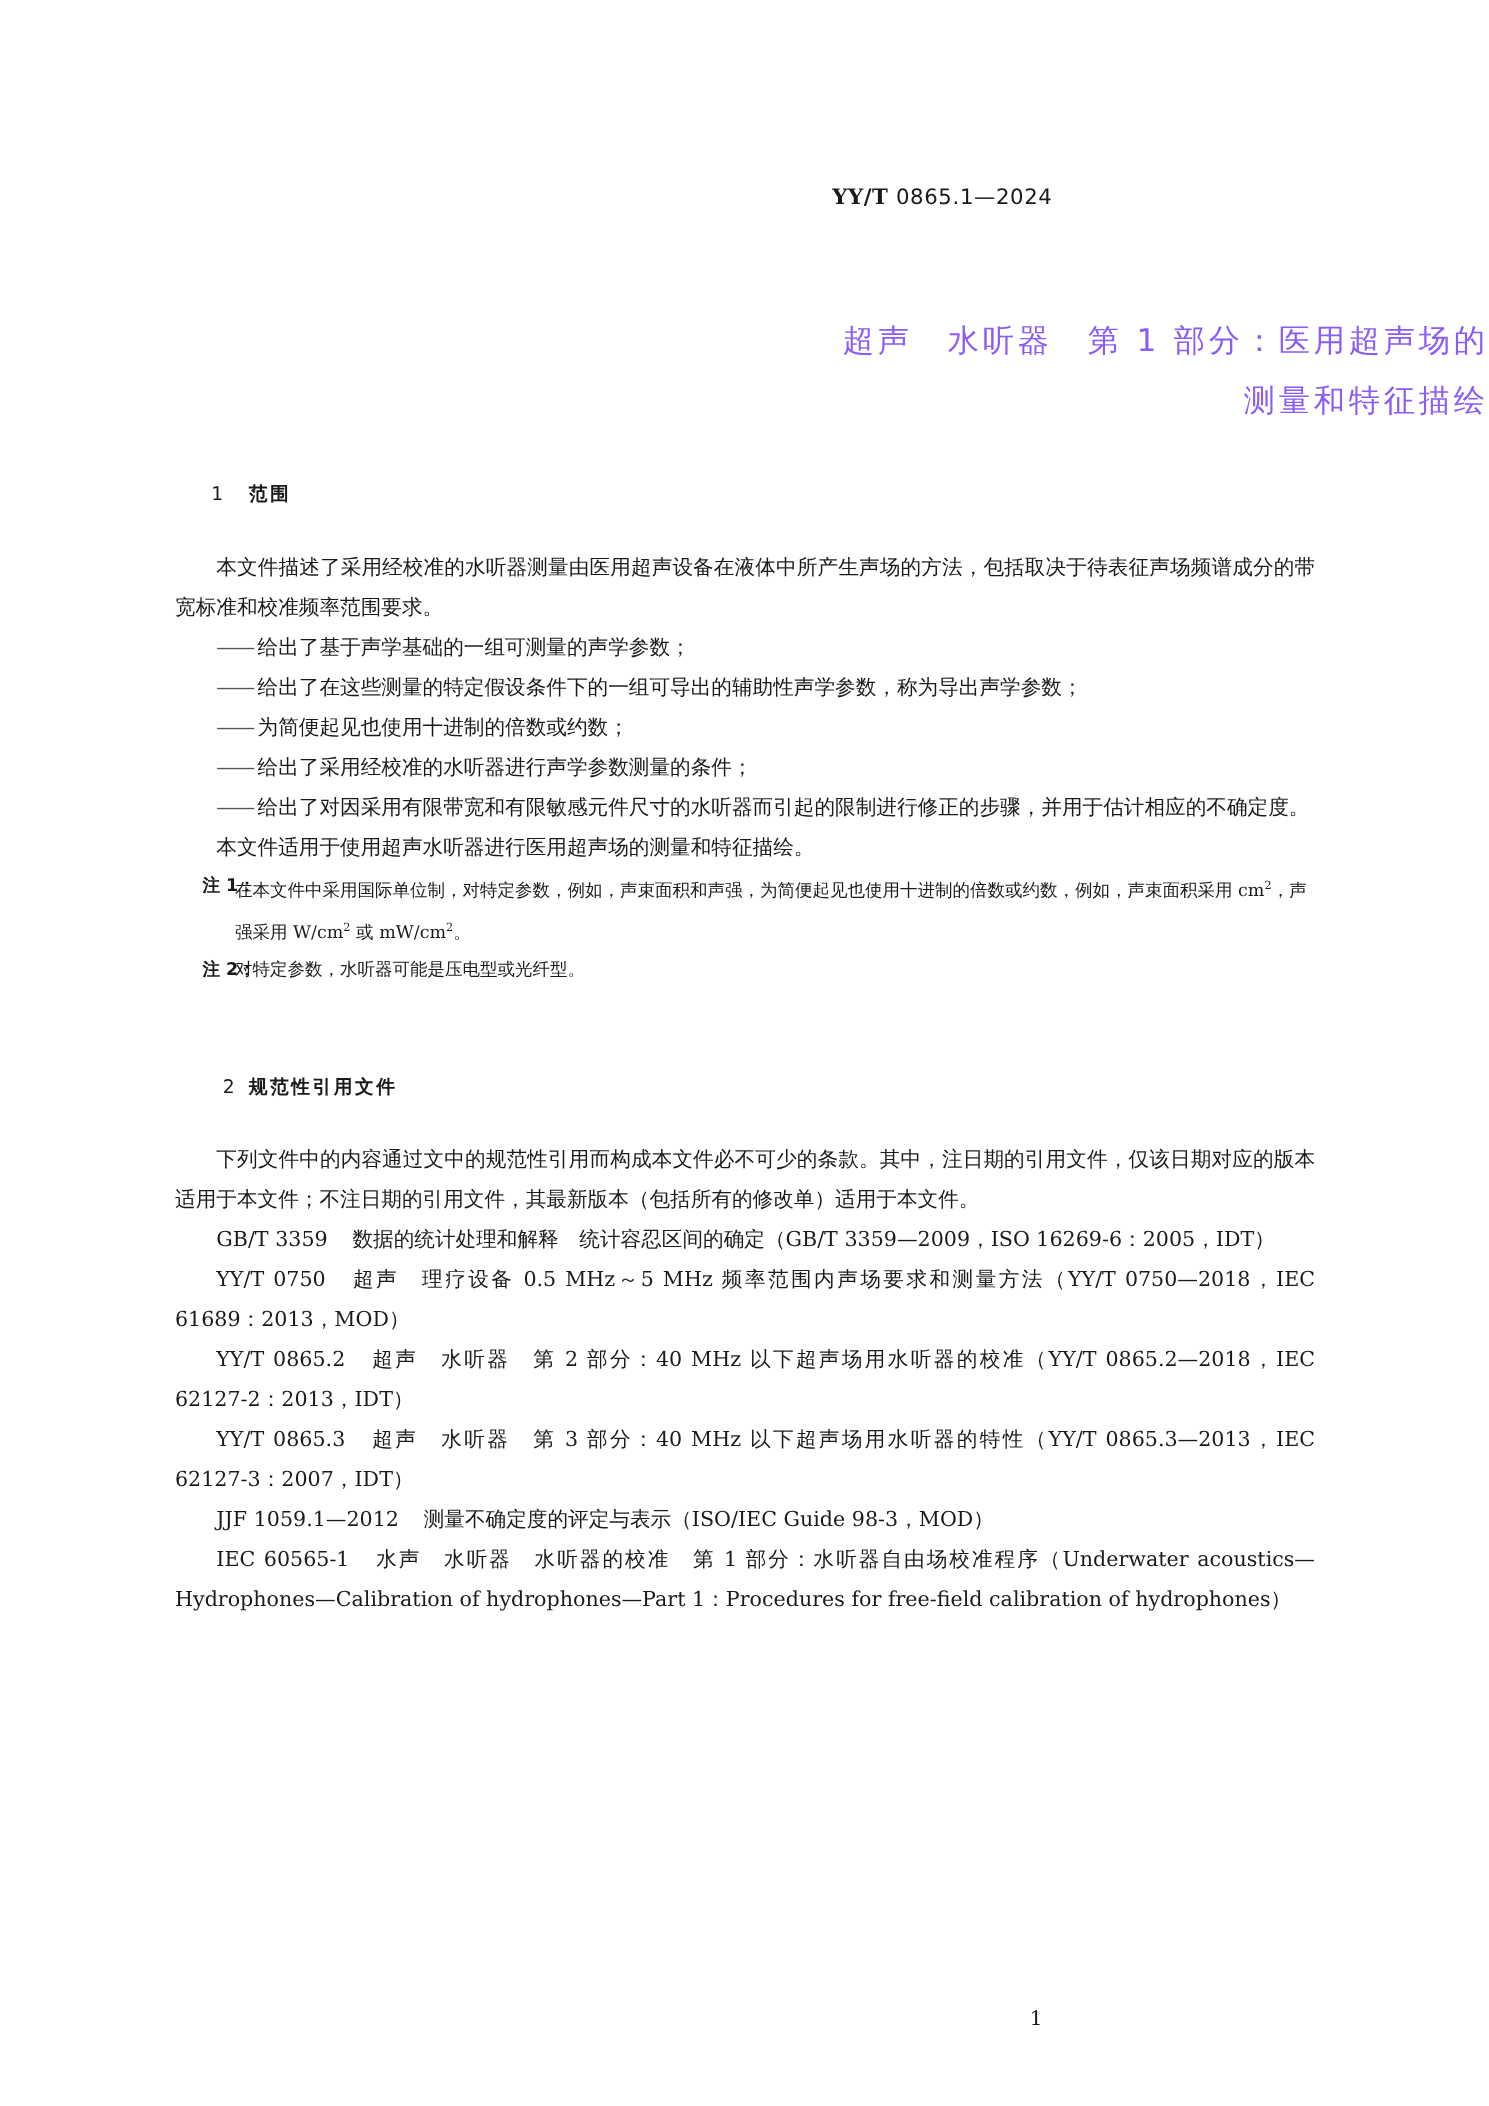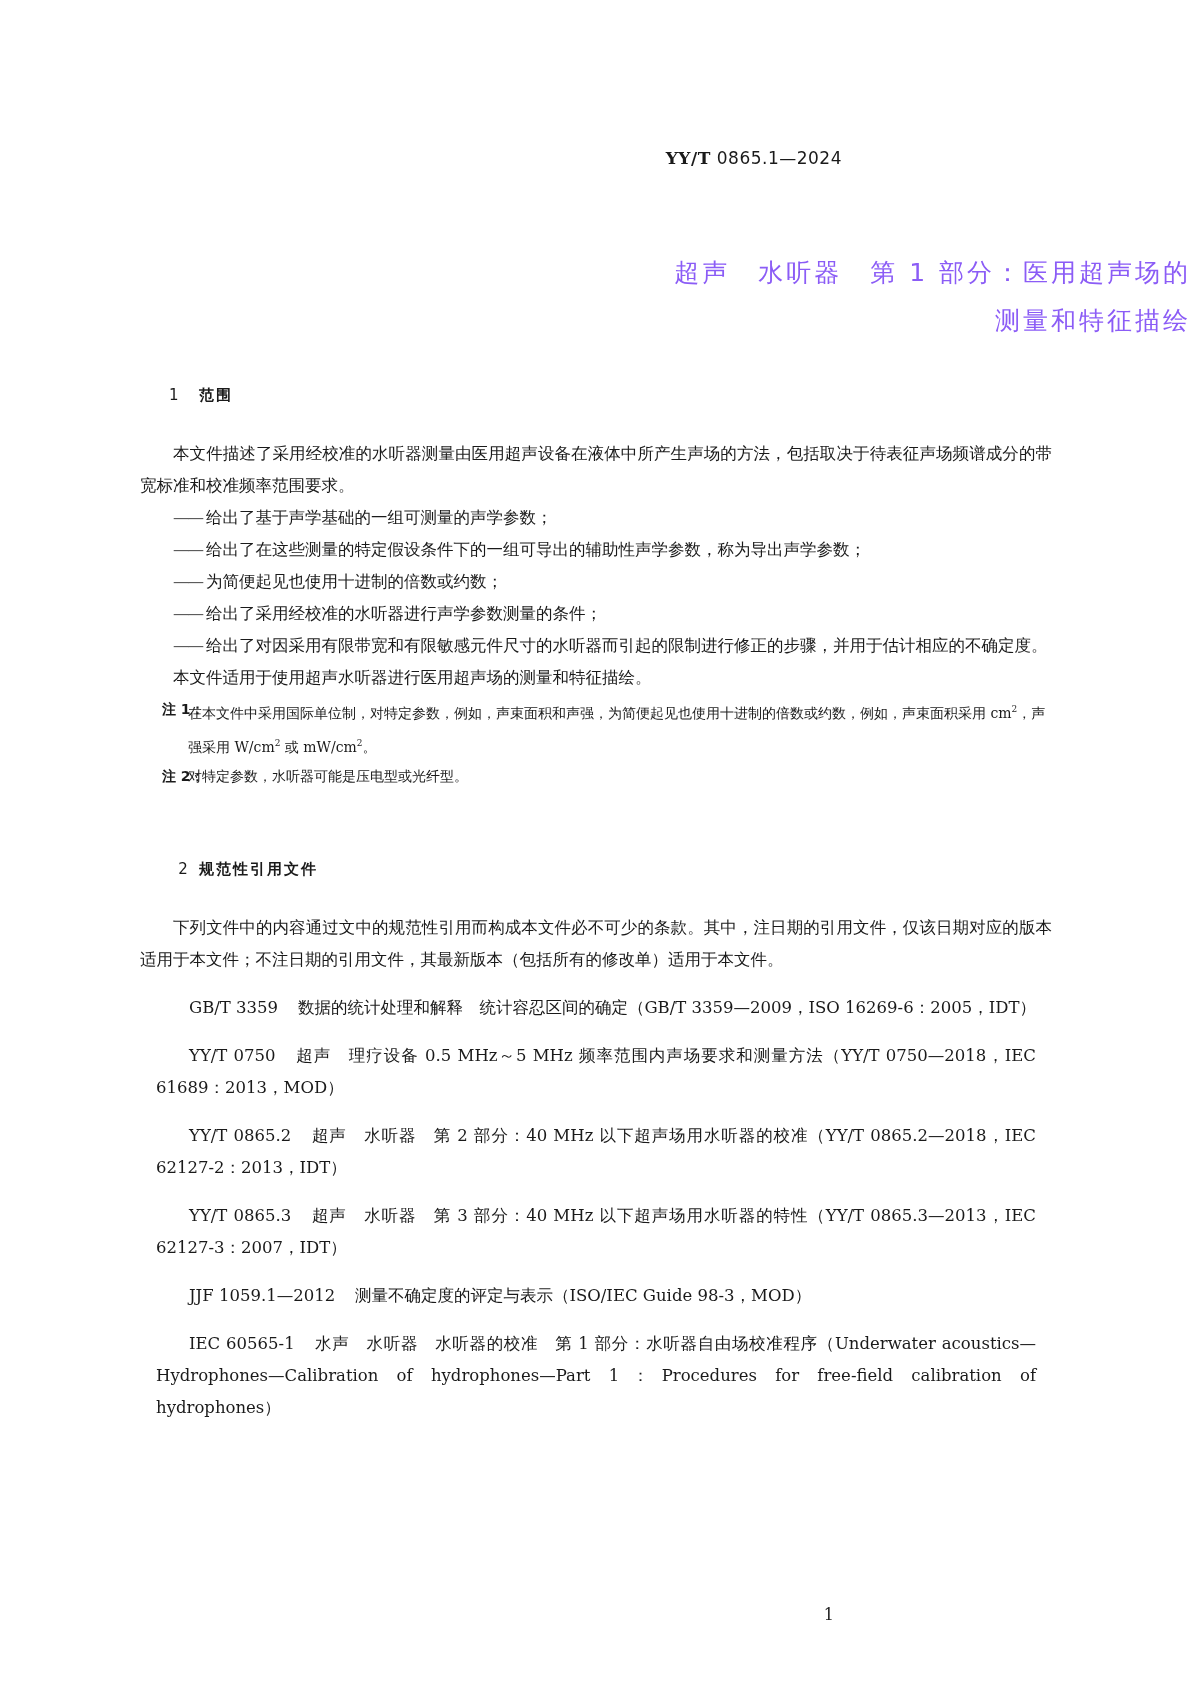--- a/index.html
+++ b/index.html
@@ -16,21 +16,21 @@
     .title.l2 { top: 292px; }
     .sec-head { position: absolute; left: 140px; font-family: "DejaVu Sans", "Liberation Sans", sans-serif;
                 font-size: 15px; font-weight: bold; letter-spacing: 2px; margin-left: 29px; }
     .sec-head .num { display: inline-block; width: 30px; font-weight: normal; }
     .body-block { position: absolute; left: 140px; width: 912px; font-size: 16.5px; line-height: 32px; }
     .p { text-indent: 2em; text-align: justify; margin: 0; }
     .dash-item { position: relative; padding-left: 4em; margin: 0; }
     .dash-item .d { position: absolute; left: 2em; width: 2em; letter-spacing: -2px; color:#555; }
     .note { font-size: 14px; line-height: 30px; margin: 0; position: relative; padding-left: 48px; }
     .note .lbl { position: absolute; left: 22px; font-family: "DejaVu Sans", "Liberation Sans", sans-serif; font-weight: bold; }
-    .ref { text-indent: 2em; margin: 16px; text-align: justify; }
+    .ref { text-indent: 2em; margin: 0; text-align: justify; }
     .ref .gap { display: inline-block; width: 1.2em; }
     .pagenum { position: absolute; right: 140px; top: 1593px; font-size: 16px; }
     sup { font-size: 9px; }
   </style>
 </head>
 <body>
 
 <div class="page">
 
   <div class="std-code">

